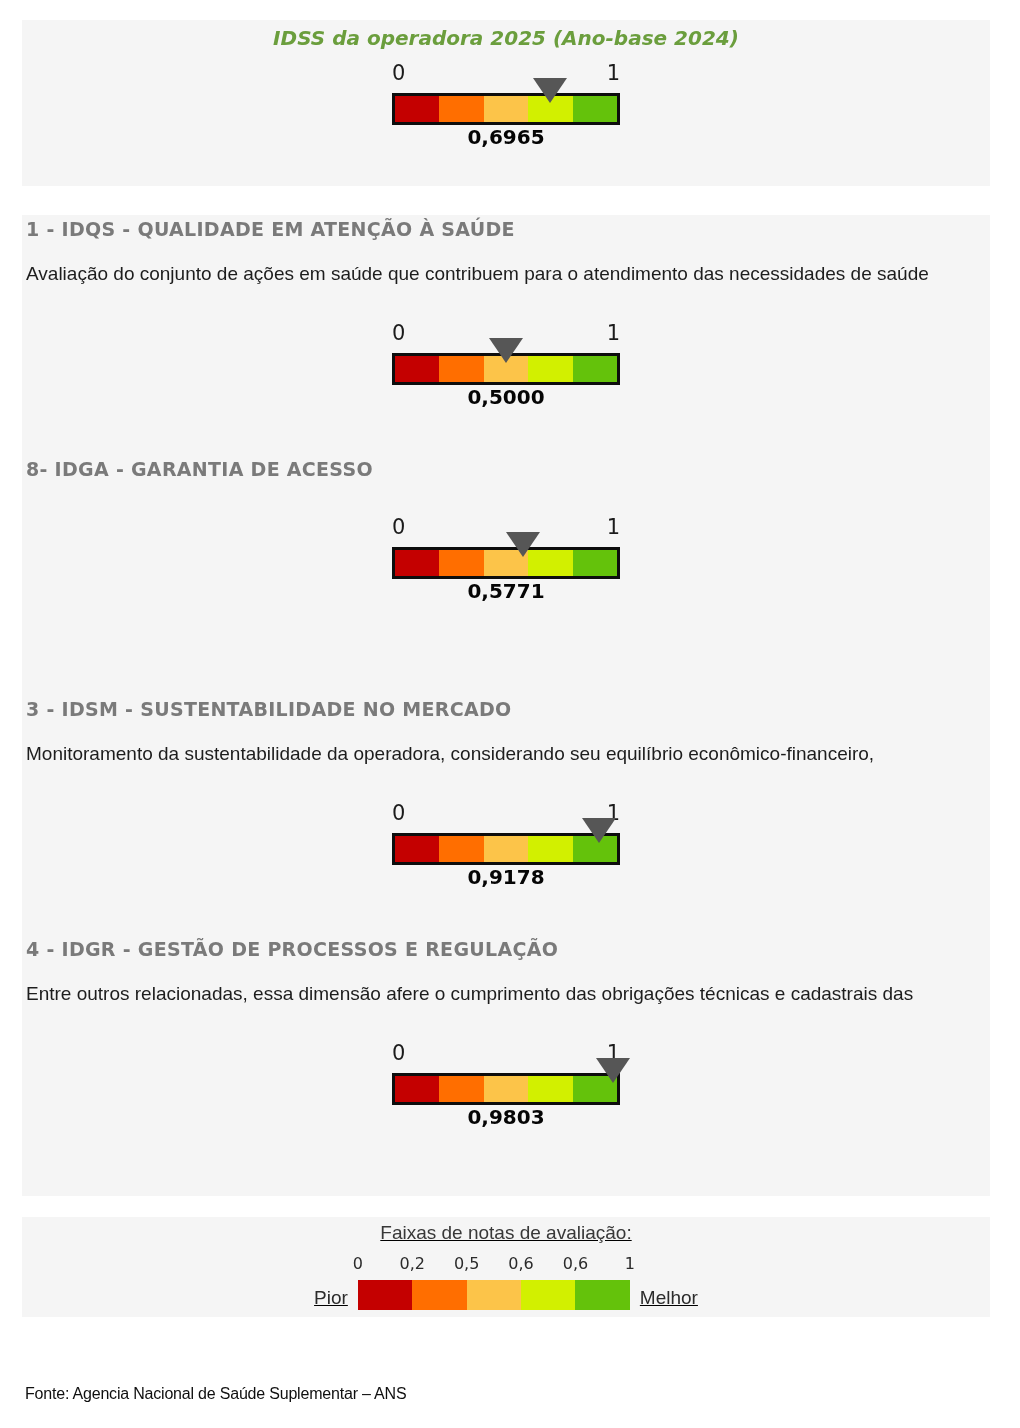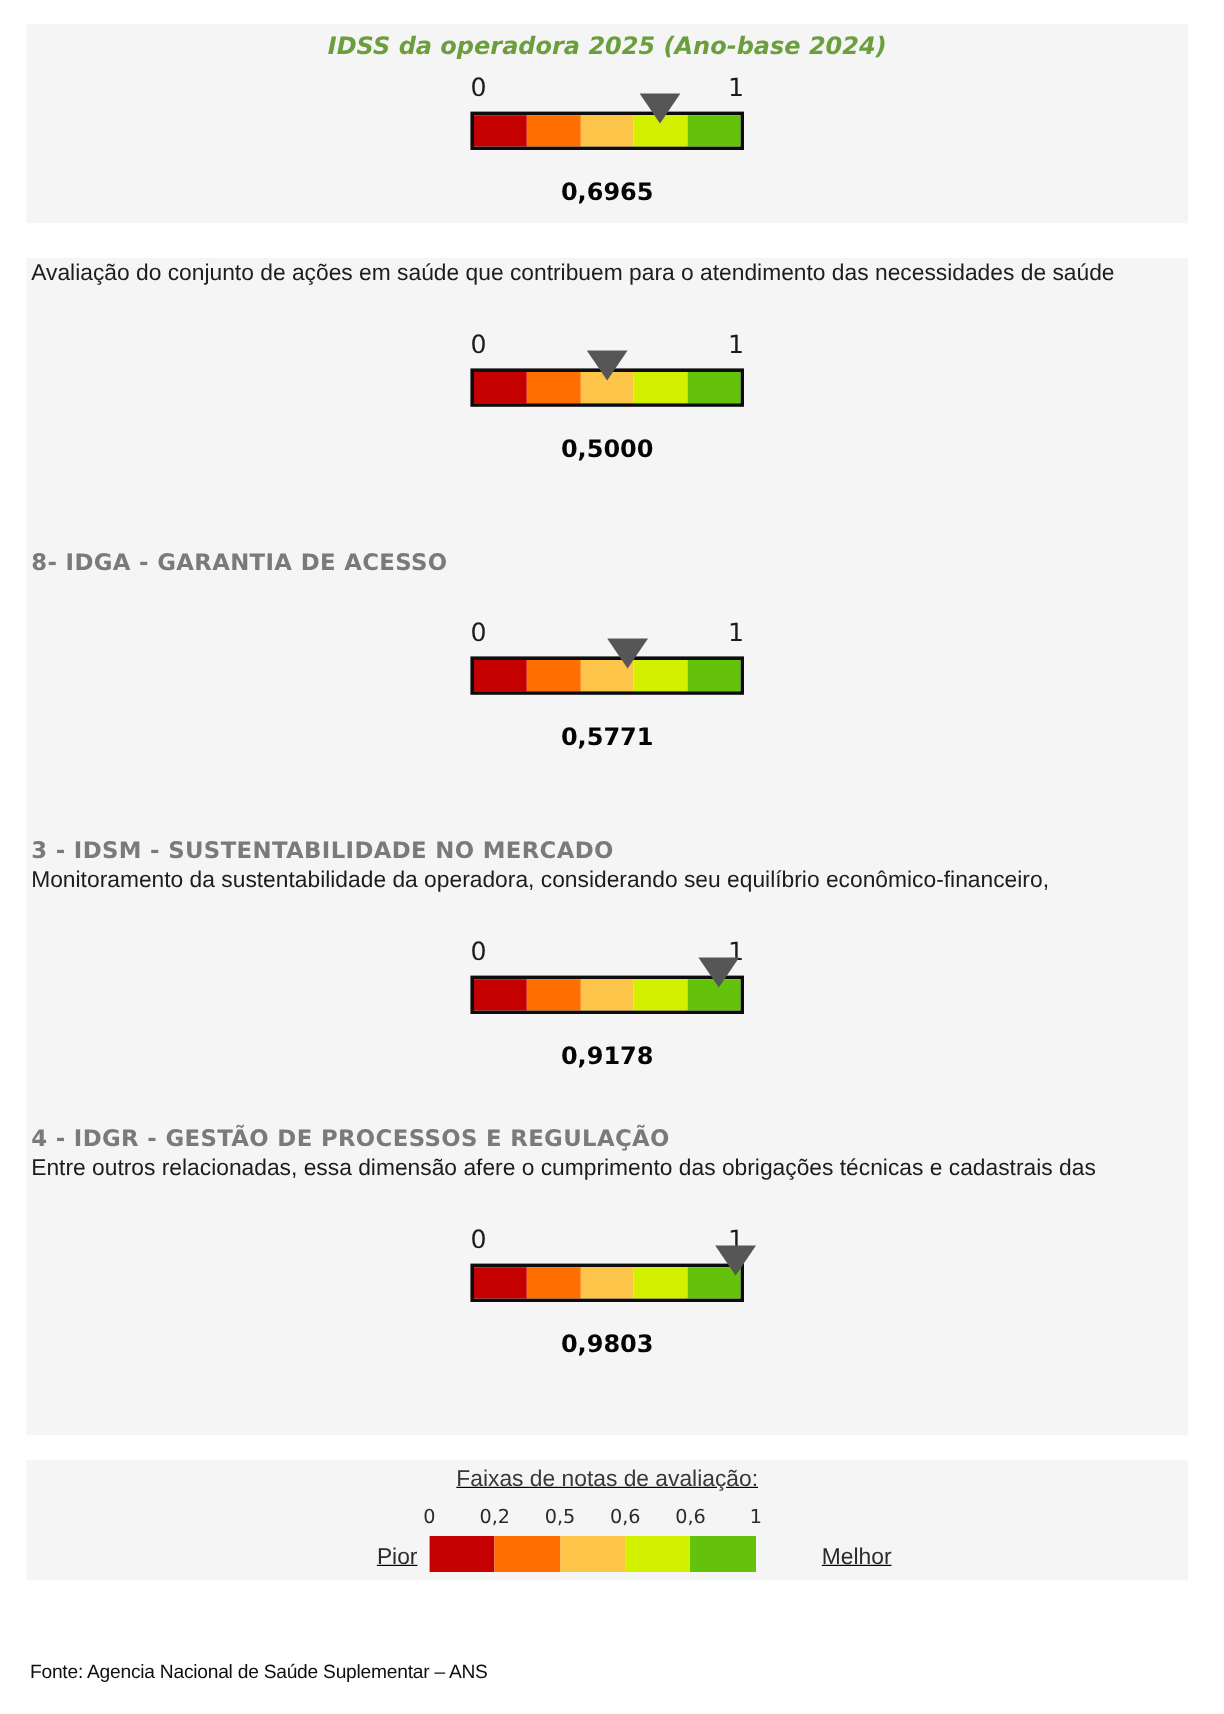--- a/index.html
+++ b/index.html
@@ -49,60 +49,59 @@
     position:absolute;
     top:-18px;left:50%;
     width:0;height:0;
     transform:translateX(-50%);
     border-left:17px solid transparent;
     border-right:17px solid transparent;
     border-top:25px solid #565656;
     z-index:2;
   }
   .gvalue{
-    margin-top:23px;
     text-align:center;
     font-family:"DejaVu Sans", sans-serif;
     font-weight:bold;
     font-size:20px;line-height:24px;
     color:#050505;
   }
 
   
   .sec{height:240px;overflow:visible;}
   .sec-h{
     padding-top:2px;
     font-family:"DejaVu Sans", sans-serif;
     font-weight:bold;
     font-size:19px;line-height:24px;
     letter-spacing:0.3px;
     color:#7a7a7a;
   }
   .sec-d{
-    margin-top:0;
+    margin-top:20px;
     font-size:19px;line-height:26px;
     color:#1d1d1d;
   }
   .sec .gauge{margin-top:34px;}
 
   
   .legend-title{
     text-align:center;
     font-size:19px;line-height:24px;
     color:#383838;
   }
   .legend-row{
     margin-top:9px;
     display:flex;
     justify-content:center;
     align-items:flex-end;
     gap:10px;
   }
   .legend-side{
-    font-size:19px;line-height:24px;color:#2b2b2b;margin-left:45px;
+    font-size:19px;line-height:24px;color:#2b2b2b;
   }
   .legend-scale{width:272px;}
   .legend-ticks{
     position:relative;height:20px;margin-bottom:6px;
     font-family:"DejaVu Sans", sans-serif;
     font-size:16px;color:#2b2b2b;
   }
   .legend-ticks span{
     position:absolute;top:0;
     transform:translateX(-50%);
@@ -141,20 +140,21 @@
           <div class="seg" style="background: rgb(210, 240, 0);"></div>
           <div class="seg" style="background: rgb(100, 194, 11);"></div>
         </div>
       <div class="gvalue">0,6965</div>
     </div>
   </div>
 
   <div class="block" id="block-main">
 
     <div class="sec">
+      <div class="sec-h">1 - IDQS - QUALIDADE EM ATENÇÃO À SAÚDE</div>
       <div class="sec-d">Avaliação do conjunto de ações em saúde que contribuem para o atendimento das necessidades de saúde</div>
       <div class="gauge">
         <div class="gauge-labels">
           <span>0</span>
           <span>1</span>
         </div>
         <div class="gbar">
           <div class="marker" style="left: 50%; border-top-color: rgb(86, 86, 86);"></div>
         <div class="seg" style="background: rgb(196, 0, 0);"></div>
             <div class="seg" style="background: rgb(255, 110, 0);"></div>

